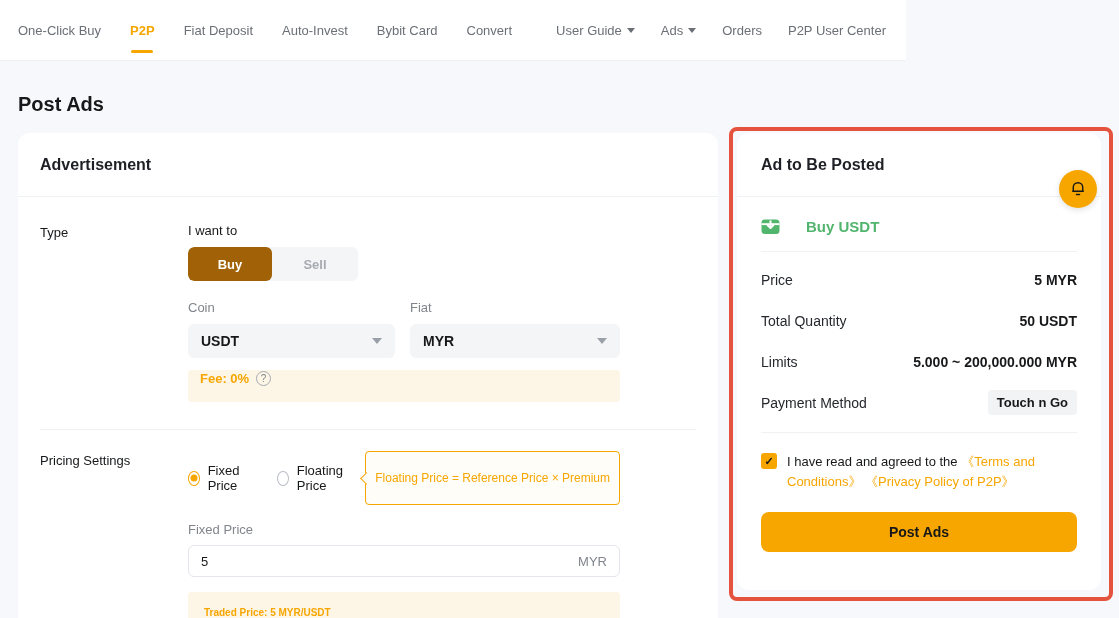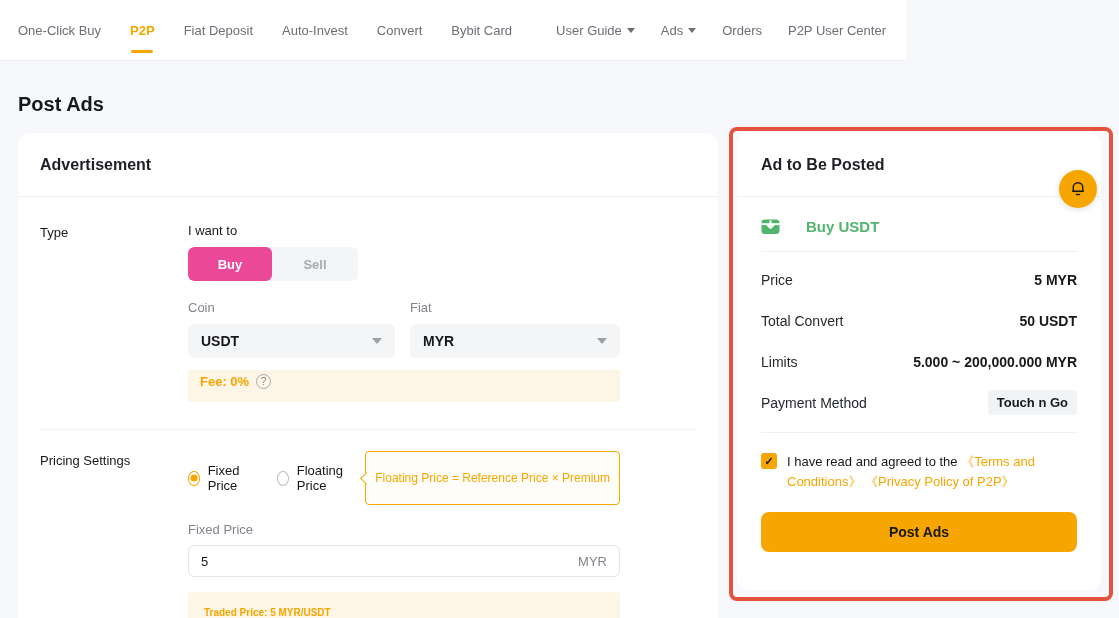--- a/index.html
+++ b/index.html
@@ -48,21 +48,21 @@
   .card-title { font-size:16px; font-weight:700; color:#1e2026; }
   .form-section { display:flex; padding:26px 22px 0; }
   .section-label { width:148px; font-size:13px; color:#17181a; font-weight:500; padding-top:2px; }
   .section-content { width:432px; }
   .small-label { font-size:13px; color:#17181a; margin-bottom:9px; }
   .toggle {
     width:170px; height:34px; background:#f4f5f7; border-radius:6px;
     display:flex; overflow:hidden; margin-bottom:19px;
   }
   .toggle-buy {
-    width:84px; height:34px; background:#ec4899; border-radius:6px;
+    width:84px; height:34px; background:#a16207; border-radius:6px;
     color:#ffffff; font-weight:700; font-size:13px;
     display:flex; align-items:center; justify-content:center; cursor:pointer;
   }
   .toggle-sell {
     flex:1; color:#a6aab1; font-weight:600; font-size:13px;
     display:flex; align-items:center; justify-content:center; cursor:pointer;
   }
   .coin-fiat { display:flex; gap:15px; }
   .field-col.coin { width:207px; }
   .field-col.fiat { width:210px; }
@@ -72,21 +72,21 @@
     display:flex; align-items:center; justify-content:space-between;
     padding:0 13px; cursor:pointer;
   }
   .select-value { font-size:14px; font-weight:700; color:#17181a; }
   .select-caret {
     width:0; height:0; border-left:5px solid transparent; border-right:5px solid transparent;
     border-top:6px solid #9aa0a8;
   }
   .fee-bar {
     margin-top:12px; height:32px; background:#fdf5e6; border-radius:4px;
-    display:flex; align-items:flex-start; gap:7px; padding:4px 12px;
+    display:flex; align-items:flex-end; gap:7px; padding:16px 12px;
   }
   .fee-text { color:#f7a600; font-weight:700; font-size:13px; }
   .q-icon {
     width:15px; height:15px; border:1px solid #a6aab1; border-radius:50%;
     color:#81858c; font-size:10px; display:flex; align-items:center; justify-content:center;
     cursor:pointer;
   }
   .section-divider { height:1px; background:#f0f1f3; margin:27px 22px 0; }
   .form-section.pricing { padding-top:21px; }
   .radio-row { display:flex; align-items:center; }
@@ -178,24 +178,24 @@
     <div class="nav-item active">
         <span>P2P</span>
       </div>
     <div class="nav-item">
         <span>Fiat Deposit</span>
       </div>
     <div class="nav-item">
         <span>Auto-Invest</span>
       </div>
     <div class="nav-item">
+        <span>Bybit Card</span>
+      </div>
+    <div class="nav-item">
         <span>Convert</span>
-      </div>
-    <div class="nav-item">
-        <span>Bybit Card</span>
       </div>
   </div>
   <div class="nav-group right">
     <div class="nav-item">
         <span>User Guide</span>
         <span class="caret-down"></span>
       </div>
     <div class="nav-item">
         <span>Ads</span>
         <span class="caret-down"></span>
@@ -301,21 +301,21 @@
     </svg>
     <span class="side-text">Buy USDT</span>
   </div>
 
   <div class="summary-rows">
     <div class="summary-row">
       <span class="row-label">Price</span>
       <span class="row-value">5 MYR</span>
     </div>
     <div class="summary-row">
-      <span class="row-label">Total Convert</span>
+      <span class="row-label">Total Quantity</span>
       <span class="row-value">50 USDT</span>
     </div>
     <div class="summary-row">
       <span class="row-label">Limits</span>
       <span class="row-value">5.000 ~ 200,000.000 MYR</span>
     </div>
     <div class="summary-row">
       <span class="row-label">Payment Method</span>
       <span class="pm-badge">Touch n Go</span>
     </div>

